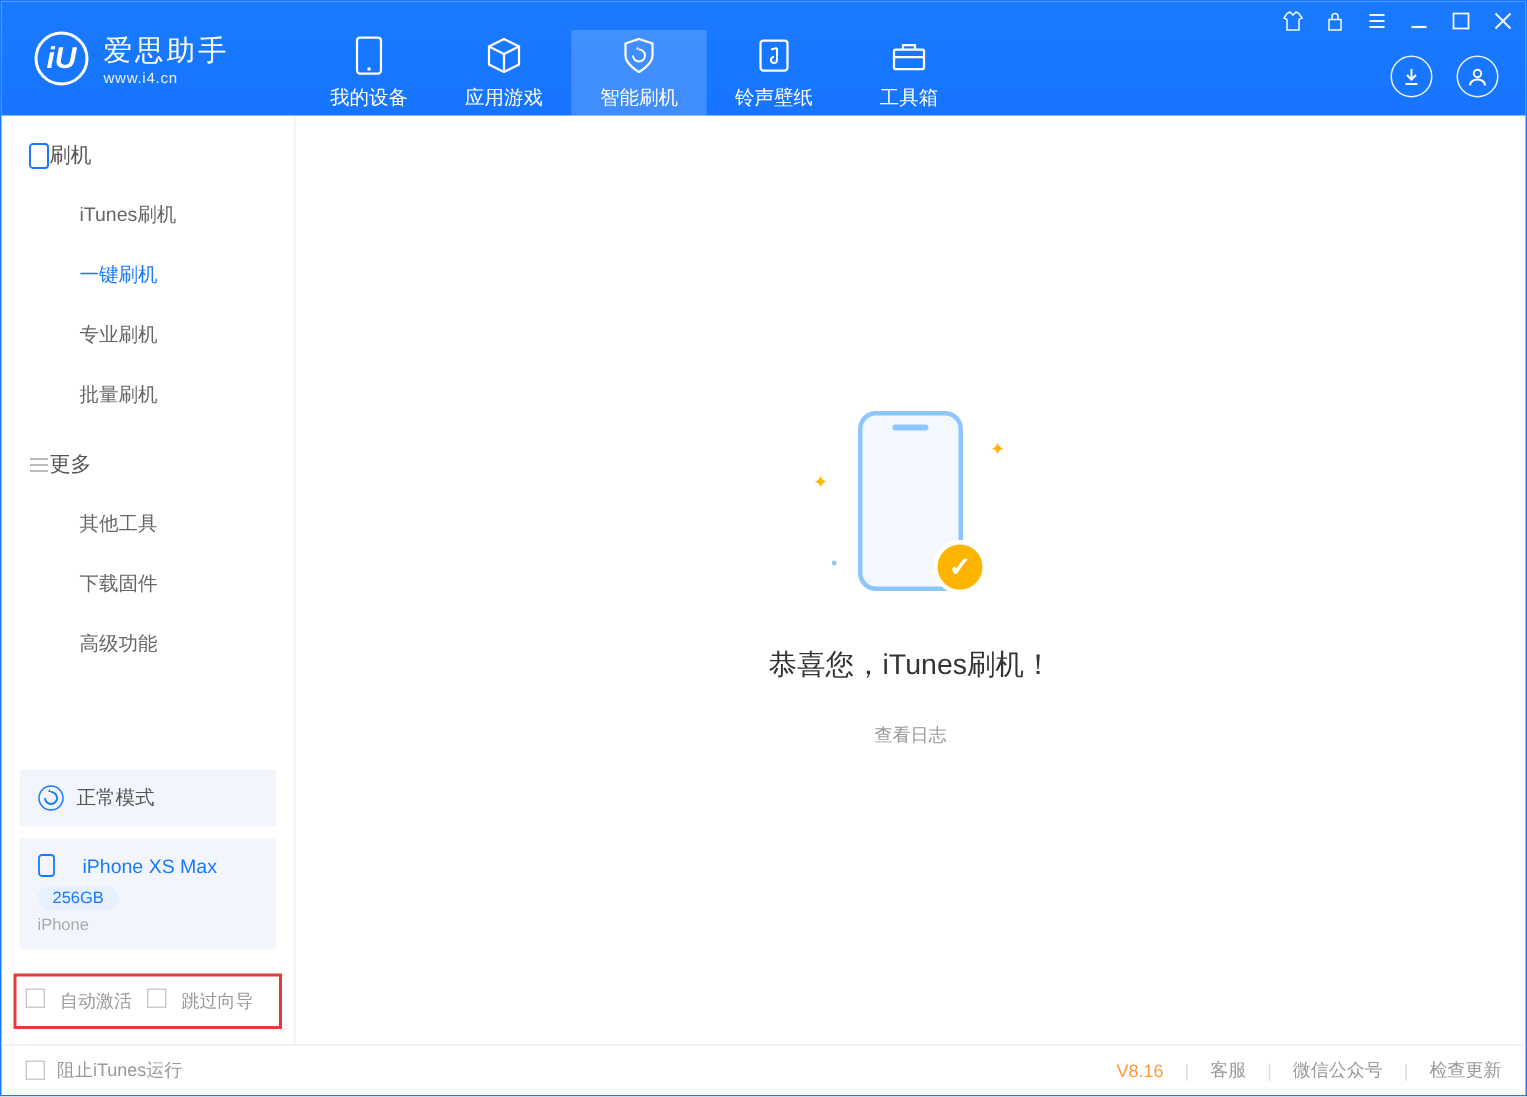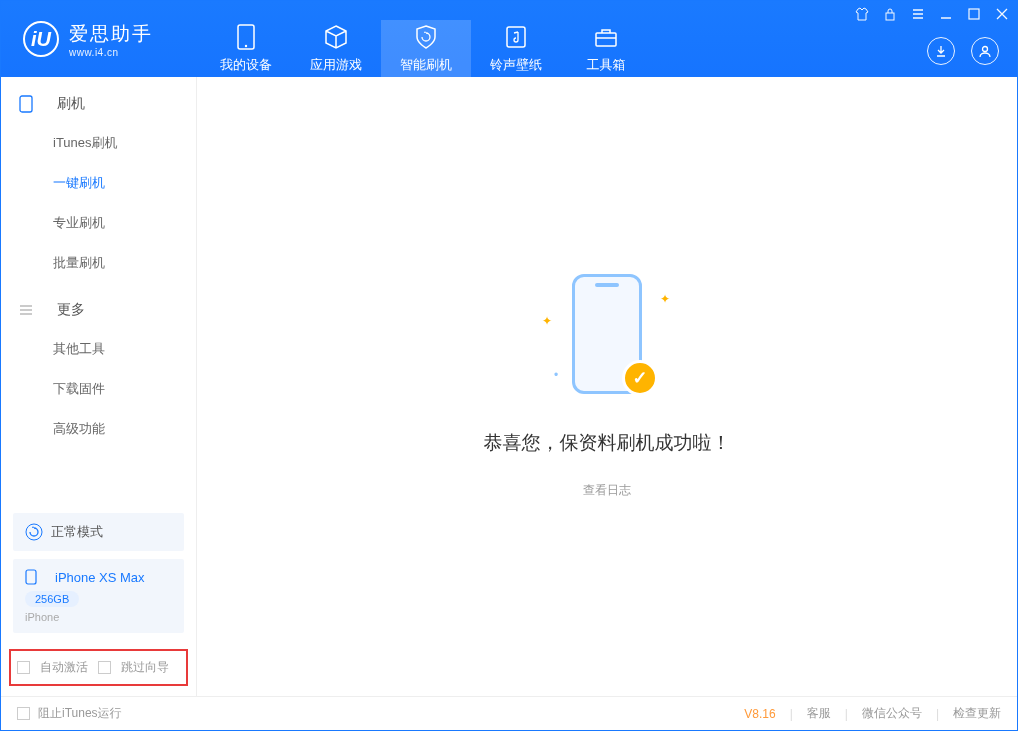--- a/index.html
+++ b/index.html
@@ -14,30 +14,30 @@
 .nav-tabs { display: flex; height: 100%; }
 .nav-tab { width: 90px; display: flex; flex-direction: column; align-items: center; justify-content: center; cursor: pointer; font-size: 13px; gap: 6px; margin-top: 19px; }
 .nav-tab.active { background: rgba(255,255,255,0.18); }
 .nav-icon { width: 26px; height: 26px; display: flex; align-items: center; justify-content: center; }
 .win-controls { position: absolute; right: 8px; top: 6px; display: flex; gap: 14px; align-items: center; }
 .win-controls .ctrl { width: 14px; height: 14px; cursor: pointer; opacity: 0.95; display:flex; align-items:center; justify-content:center; }
 .right-actions { position: absolute; right: 18px; bottom: 12px; display: flex; gap: 16px; }
 .right-actions .circ { width: 28px; height: 28px; border: 1.5px solid rgba(255,255,255,0.9); border-radius: 50%; display:flex; align-items:center; justify-content:center; cursor:pointer; }
 .body-area { flex: 1; display: flex; overflow: hidden; }
 .sidebar { width: 196px; border-right: 1px solid #eee; display: flex; flex-direction: column; }
-.side-section-header { display: flex; align-items: center; gap: 24px; padding: 18px 18px 10px 18px; color: #555; font-size: 14px; }
+.side-section-header { display: flex; align-items: center; gap: 0; padding: 18px 18px 10px 18px; color: #555; font-size: 14px; }
 .side-item { padding: 11px 0 11px 52px; font-size: 13px; color: #666; cursor: pointer; }
 .side-item.active { color: #1979ff; }
 .side-spacer { flex: 1; }
 .mode-box { margin: 8px 12px; background: #f2f6fc; border-radius: 2px; padding: 10px 12px; display: flex; align-items: center; gap: 8px; font-size: 13px; color: #555; }
 .device-box { margin: 0 12px 10px 12px; background: #f2f6fc; border-radius: 2px; padding: 10px 12px; font-size: 13px; }
 .device-name { color: #1979ff; font-weight: 400; display:flex; align-items:center; gap:18px; }
 .device-badge { display: inline-block; background: #e6f0ff; color: #1979ff; border-radius: 10px; padding: 2px 10px; font-size: 11px; margin-top: 6px; }
 .device-type { color: #aaa; font-size: 11px; margin-top: 4px; }
-.bottom-options { border: 2px solid #e83a3a; margin: 6px 8px 10px 8px; padding: 8px 6px; display: flex; gap: 10px; align-items: center; font-size: 12px; color: #999; }
+.bottom-options { border: 2px solid #e83a3a; margin: 6px 8px 10px 8px; padding: 8px 6px; display: flex; gap: 10px; font-size: 12px; color: #999; }
 .chk { width: 13px; height: 13px; border: 1px solid #ccc; display: inline-block; }
 .main-content { flex: 1; display: flex; flex-direction: column; align-items: center; justify-content: center; position: relative; }
 .success-illus { position: relative; width: 170px; height: 130px; margin-bottom: 26px; }
 .phone { width: 70px; height: 120px; border: 3px solid #8ec5ff; border-radius: 12px; background: #f3f8ff; position: absolute; left: 50%; transform: translateX(-50%); top: 0; }
 .phone::before { content: ""; position: absolute; top: 6px; left: 50%; transform: translateX(-50%); width: 24px; height: 4px; background: #8ec5ff; border-radius: 2px; }
 .check-circ { position: absolute; right: 34px; bottom: 8px; width: 36px; height: 36px; background: #ffb400; border-radius: 50%; border: 3px solid #fff; display:flex; align-items:center; justify-content:center; color:#fff; font-size:18px; font-weight:bold; }
 .spark { position:absolute; color:#ffb400; font-size:12px; }
 .spark.s1 { left: 20px; top: 40px; }
 .spark.s2 { right: 22px; top: 18px; }
 .spark.s3 { left: 32px; bottom: 22px; color:#8ec5ff; }
@@ -212,21 +212,21 @@
     </div>
 
     <div class="main-content">
       <div class="success-illus">
         <span class="spark s1">✦</span>
         <span class="spark s2">✦</span>
         <span class="spark s3">•</span>
         <div class="phone"></div>
         <div class="check-circ">✓</div>
       </div>
-      <div class="success-msg">恭喜您，保资料刷机成功啦！</div>
+      <div class="success-msg">恭喜您，iTunes刷机！</div>
       <span class="log-link">查看日志</span>
     </div>
   </div>
 
   <div class="statusbar">
     <span class="chk"></span>
     <span>阻止iTunes运行</span>
     <div class="right">
       <span class="version">V8.16</span>
       <span class="sep">|</span>

